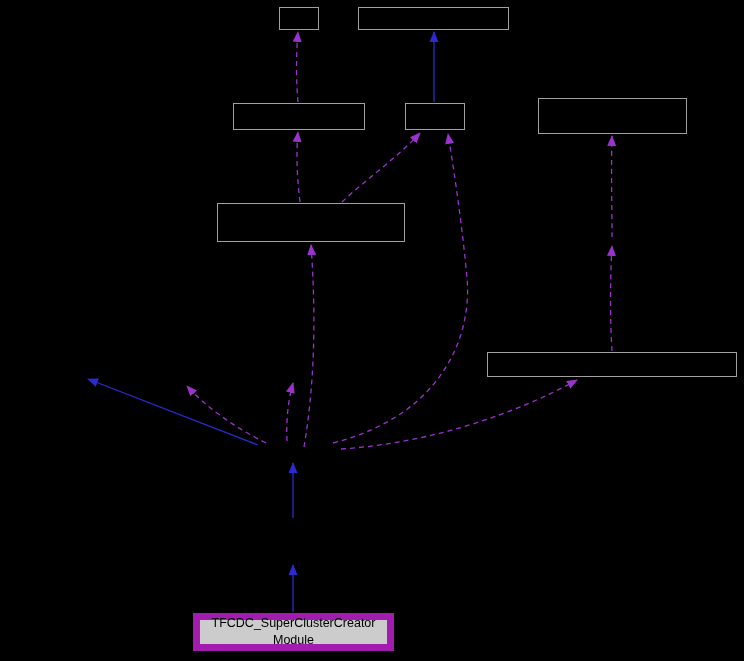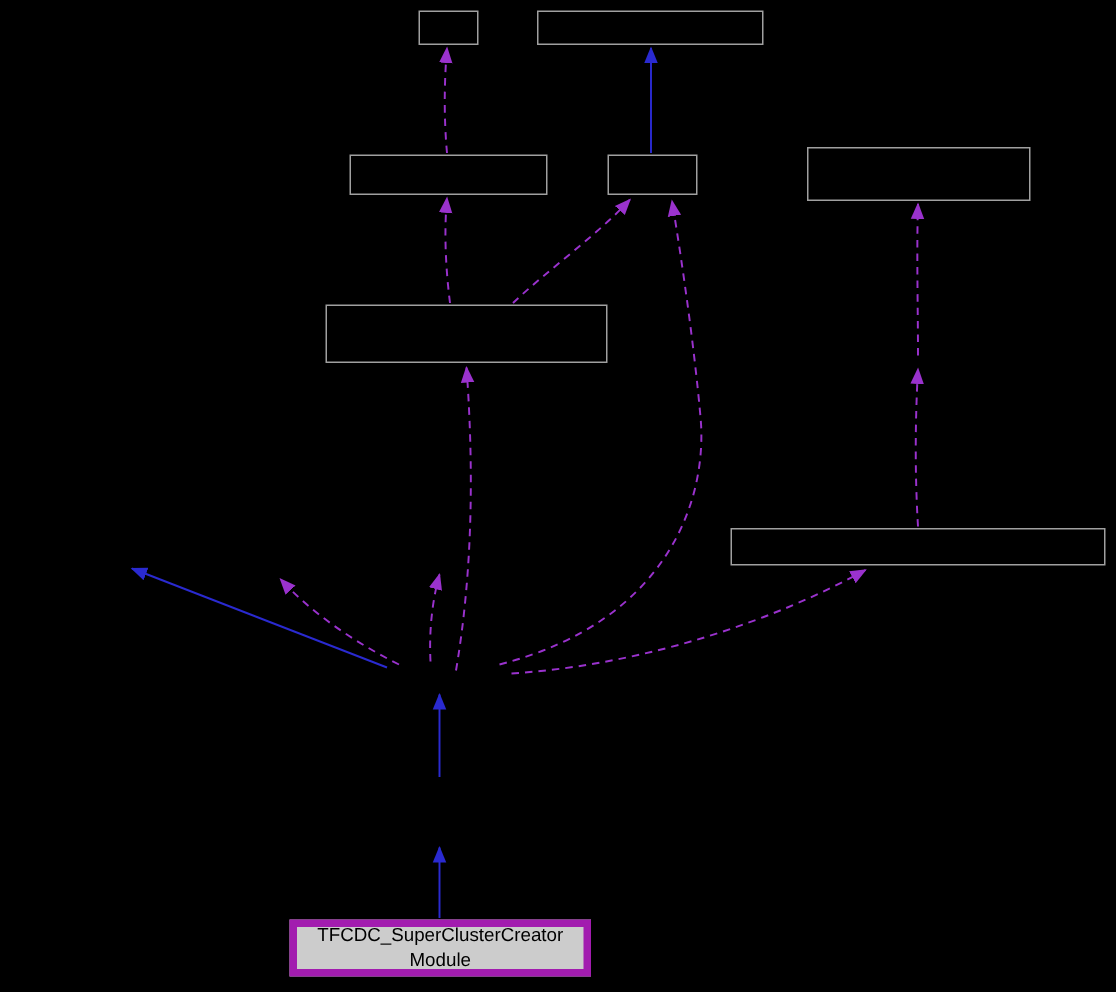--- a/index.html
+++ b/index.html
@@ -15,21 +15,21 @@
   .edges { position: absolute; left: 0; top: 0; }
   .edge { fill: none; stroke-width: 1.3px; }
   .edge.dashed { stroke-dasharray: 5 4; }
   .node {
     position: absolute;
     border: 1px solid #a0a0a0;
     background: transparent;
   }
   .node.main {
     background: #cccccc;
-    border: 5px solid #a21caf;
+    border: 7px solid #a21caf;
     color: #000000;
     display: flex;
     flex-direction: column;
     align-items: center;
     justify-content: center;
     font-size: 12.5px;
     line-height: 1.35;
     text-align: center;
     white-space: nowrap;
   }

